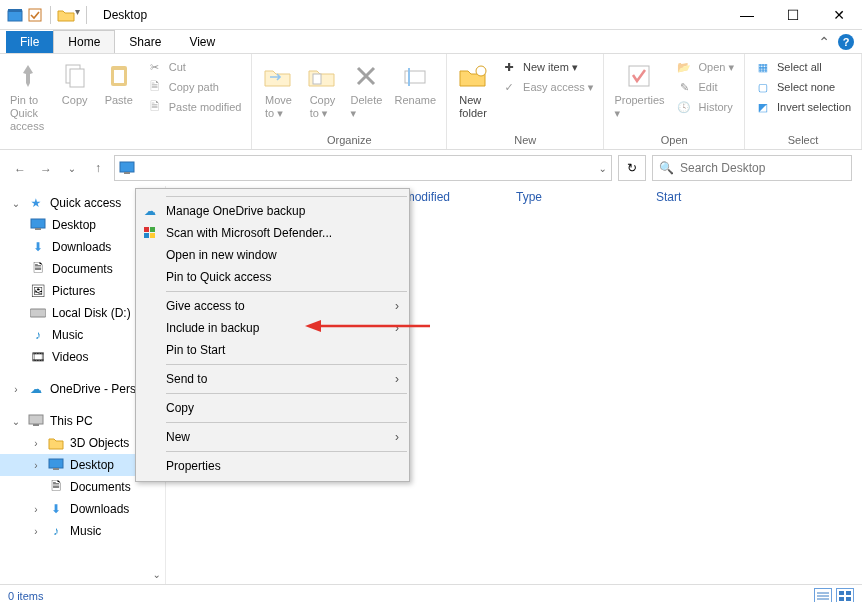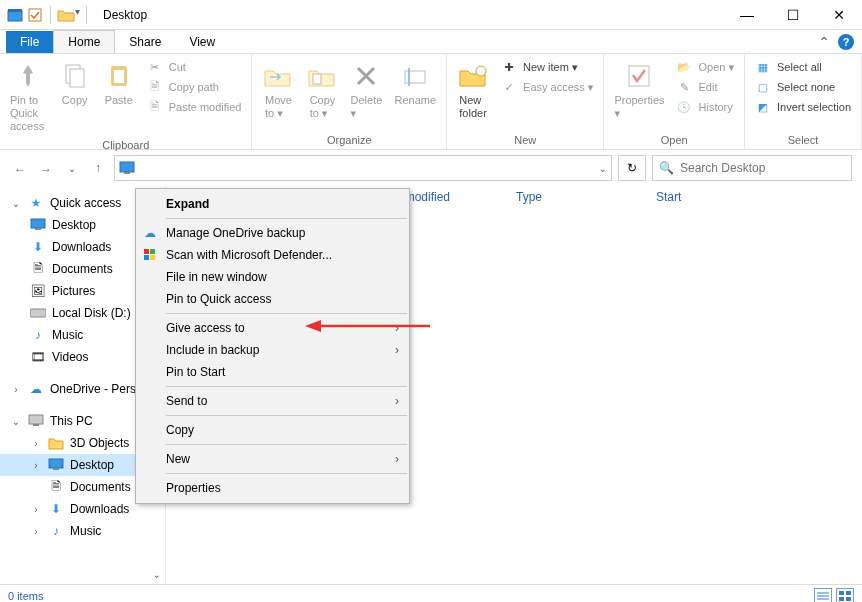--- a/index.html
+++ b/index.html
@@ -166,21 +166,20 @@
         <div class="small-btn dimmed">
             <span class="small-ico">🗎</span>
             <span>Copy path</span>
           </div>
         <div class="small-btn dimmed">
             <span class="small-ico">🗎</span>
             <span>Paste modified</span>
           </div>
       </div>
     </div>
-    <div class="ribbon-group-label">Clipboard</div>
   </div>
 
   <div class="ribbon-group">
     <div class="ribbon-group-content">
       <div class="big-btn dimmed">
         <div class="big-ico">
             <svg class="folder-svg">
               <path d="M1 6 h8 l3 3 h14 v12 h-25 z" fill="#ffe9a8" stroke="#d9a326"></path>
               <path d="M6 12 h10 M13 9 l3 3 l-3 3" stroke="#3b97e3" fill="none" stroke-width="1.6"></path>
             </svg>
@@ -440,41 +439,38 @@
           <rect x="0" y="0" width="5" height="4" fill="#3b7dc4"></rect>
           <rect x="7" y="0" width="5" height="4" fill="#3b7dc4"></rect>
           <rect x="0" y="6" width="5" height="4" fill="#3b7dc4"></rect>
           <rect x="7" y="6" width="5" height="4" fill="#3b7dc4"></rect>
         </svg>
       </div>
   </div>
 </div>
 
 <div class="context-menu">
-  <div class="menu-item bold">
-      <span>Expand</span>
-    </div>
   <div class="menu-sep"></div>
   <div class="menu-item">
       <span class="menu-ico" style="color:#2a8fd0;">☁</span>
       <span>Manage OneDrive backup</span>
     </div>
   <div class="menu-item">
       <span class="menu-ico">
         <svg width="14" height="14">
           <rect x="1" y="1" width="5" height="5" fill="#d33"></rect>
           <rect x="7" y="1" width="5" height="5" fill="#4a4"></rect>
           <rect x="1" y="7" width="5" height="5" fill="#28c"></rect>
           <rect x="7" y="7" width="5" height="5" fill="#fc3"></rect>
         </svg>
       </span>
       <span>Scan with Microsoft Defender...</span>
     </div>
   <div class="menu-item">
-      <span>File in new window</span>
+      <span>Open in new window</span>
     </div>
   <div class="menu-item">
       <span>Pin to Quick access</span>
     </div>
   <div class="menu-sep"></div>
   <div class="menu-item">
       <span>Give access to</span>
       <span class="menu-arrow">›</span>
     </div>
   <div class="menu-item">

